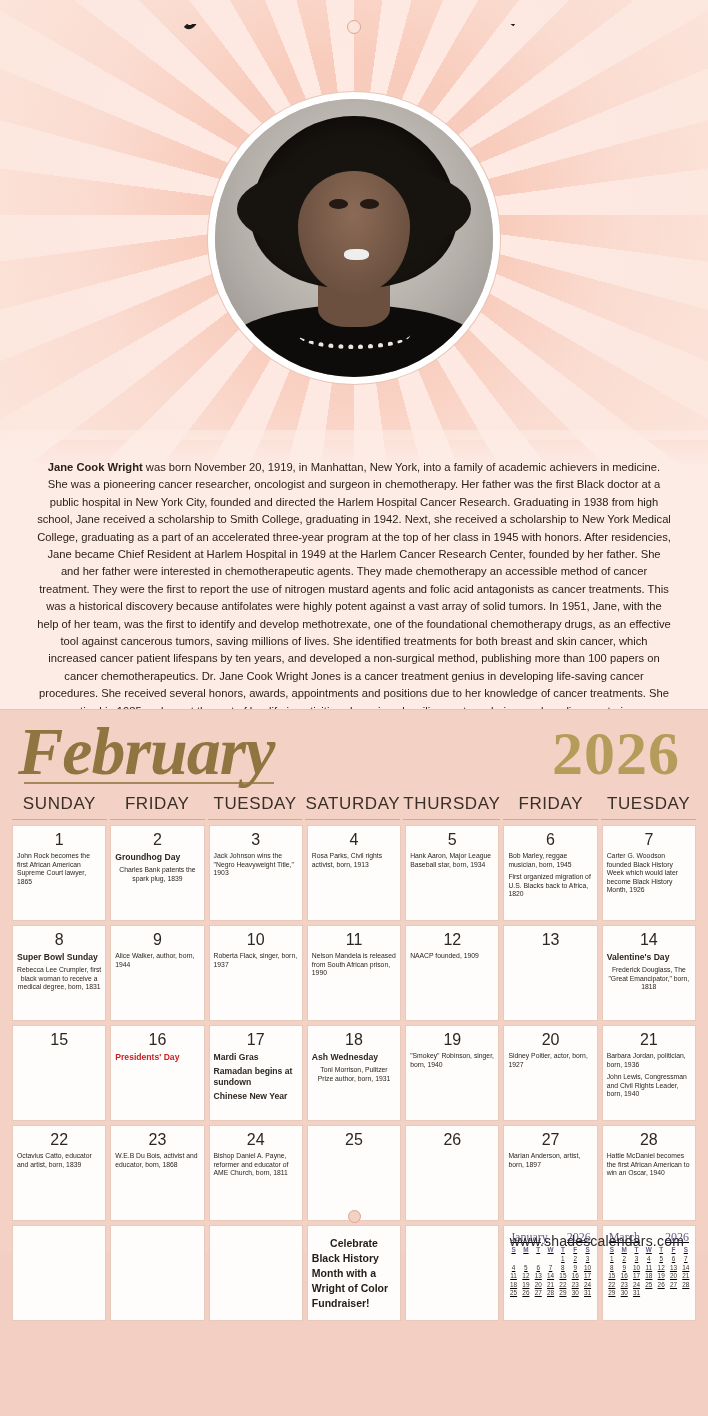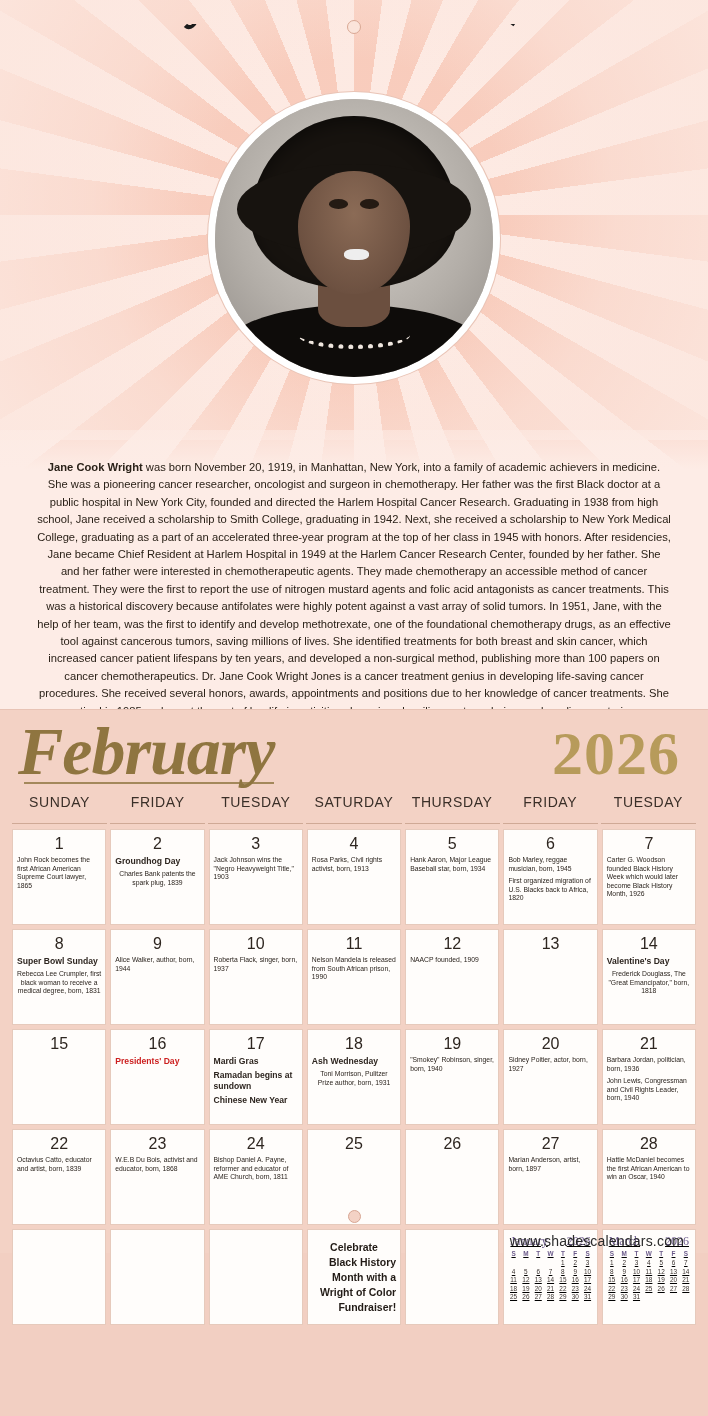--- a/index.html
+++ b/index.html
@@ -112,22 +112,22 @@
   .year {
     position:absolute; right:16px; top:8px;
     font-family:"Liberation Serif", serif; font-weight:700; font-size:62px;
     color:#b79b5b; letter-spacing:1px;
   }
   .dow {
     display:grid; grid-template-columns: repeat(7, 1fr); gap:3px;
     margin-top:2px;
   }
   .dow div {
-    text-align:center; font-size:14px; letter-spacing:.6px; color:#3a2f28;
-    padding:4px 0 13px; border-bottom:1px solid #c9a furniture;
+    text-align:center; font-size:17px; letter-spacing:.6px; color:#3a2f28;
+    padding:4px 0 5px; border-bottom:1px solid #c9a furniture;
     border-bottom:1px solid #cfa996;
   }
   .grid {
     display:grid; grid-template-columns: repeat(7, 1fr);
     grid-auto-rows: 96px; gap:4px; margin-top:5px;
   }
   .cell {
     background:#fffdfb; border:1px solid #e6cabc; position:relative;
     padding:3px 4px 2px; overflow:hidden;
   }
@@ -141,21 +141,21 @@
   .events { margin-top:3px; }
   .ev {
     font-size:6.8px; line-height:8.6px; color:#2b241e; margin-bottom:4px;
   }
   .ev.center { text-align:center; }
 
   
   .promo {
     grid-column: 4 / span 1;
     display:flex; flex-direction:column; align-items:center; justify-content:center;
-    text-align:right;
+    text-align:left;
   }
   .promo div { font-size:10.5px; font-weight:700; line-height:15px; color:#221b16; }
 
   .mini {
     padding:4px 3px 2px;
     display:flex; flex-direction:column;text-decoration:underline;
   }
   .mini-head { display:flex; justify-content:space-between; align-items:baseline; padding:0 3px 1px; }
   .mini-name { font-family:"Liberation Serif", serif; font-size:12px; color:#6b5a8a; }
   .mini-year { font-family:"Liberation Serif", serif; font-size:12px; color:#6b5a8a; }

